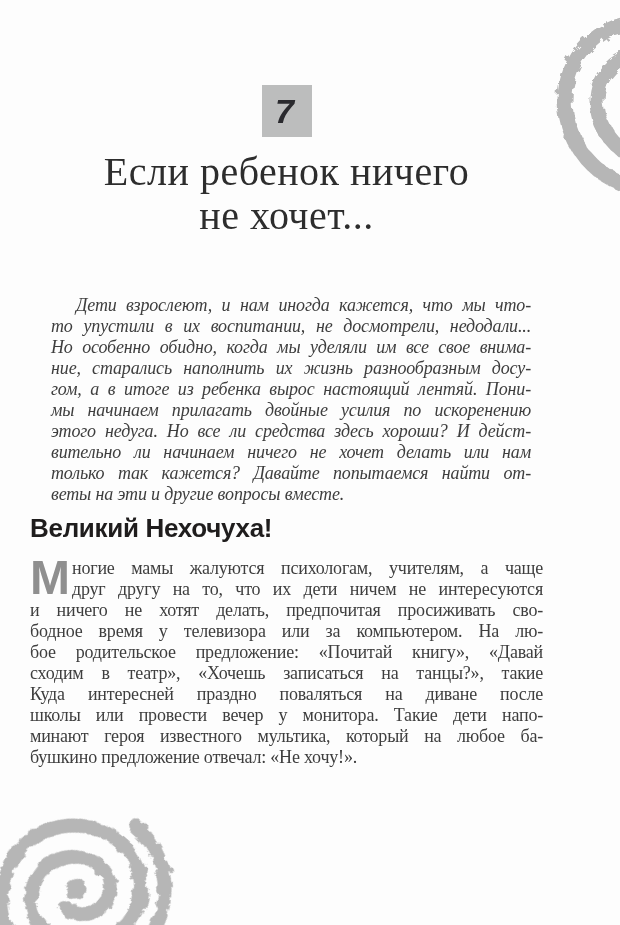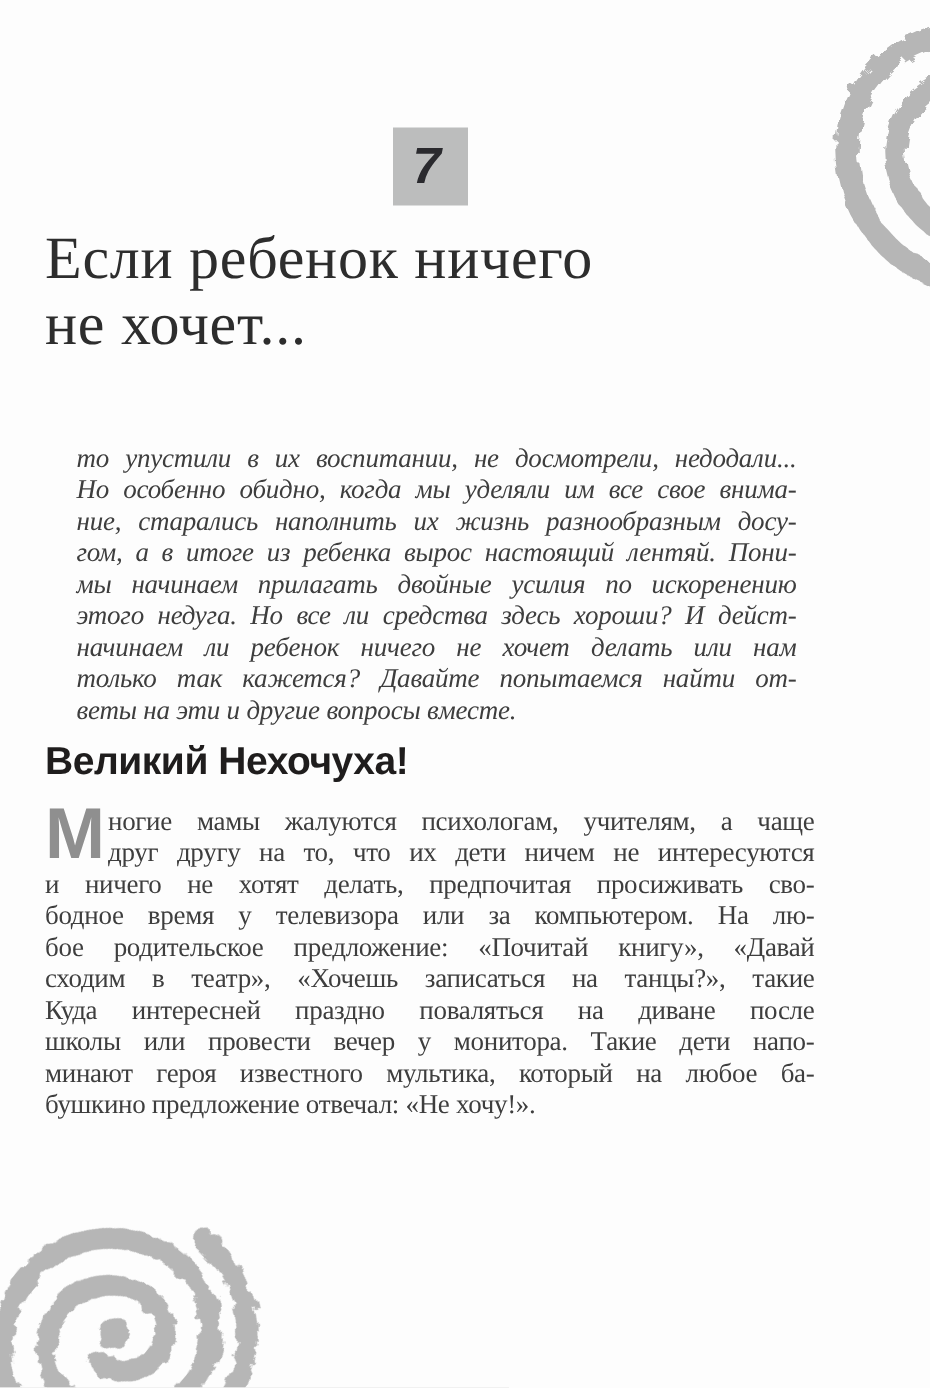--- a/index.html
+++ b/index.html
@@ -42,20 +42,21 @@
   }
   .chapter-number{
     font-family:"Liberation Sans", sans-serif;
     font-style:italic;font-weight:700;
     font-size:34px;line-height:1;
     color:var(--chapter-number);
     padding-right:4px;
   }
   .chapter-title{
     margin-top:13px;
+    text-align:center;
     font-size:40px;line-height:44px;
     color:var(--title-text);
     letter-spacing:.5px;
   }
   .intro{
     margin-top:57px;
     padding-left:21px;padding-right:12px;
     font-style:italic;
     font-size:18px;line-height:21px;
     color:var(--body-text);
@@ -135,27 +136,28 @@
     <div class="chapter-box">
       <span class="chapter-number">7</span>
     </div>
 
     <h1 class="chapter-title" style="margin:13px 0 0 0;font-weight:400;">
       <div>Если ребенок ничего</div>
       <div>не хочет...</div>
     </h1>
 
     <div class="intro">
+        <div class="tline tline-first">Дети взрослеют, и нам иногда кажется, что мы что-</div>
         <div class="tline">то упустили в их воспитании, не досмотрели, недодали...</div>
         <div class="tline">Но особенно обидно, когда мы уделяли им все свое внима-</div>
         <div class="tline">ние, старались наполнить их жизнь разнообразным досу-</div>
         <div class="tline">гом, а в итоге из ребенка вырос настоящий лентяй. Пони-</div>
         <div class="tline">мы начинаем прилагать двойные усилия по искоренению</div>
         <div class="tline">этого недуга. Но все ли средства здесь хороши? И дейст-</div>
-        <div class="tline">начинаем ли ребенок ничего не хочет делать или нам</div>
+        <div class="tline">вительно ли начинаем ничего не хочет делать или нам</div>
         <div class="tline">только так кажется? Давайте попытаемся найти от-</div>
         <div class="tline tline-last">веты на эти и другие вопросы вместе.</div>
       </div>
 
     <h2 class="section-heading" style="margin-bottom:0;">Великий Нехочуха!</h2>
 
     <div class="body-para">
       <span class="drop-cap">М</span>
       <div>
           <div class="tline tline-first">ногие мамы жалуются психологам, учителям, а чаще</div>

